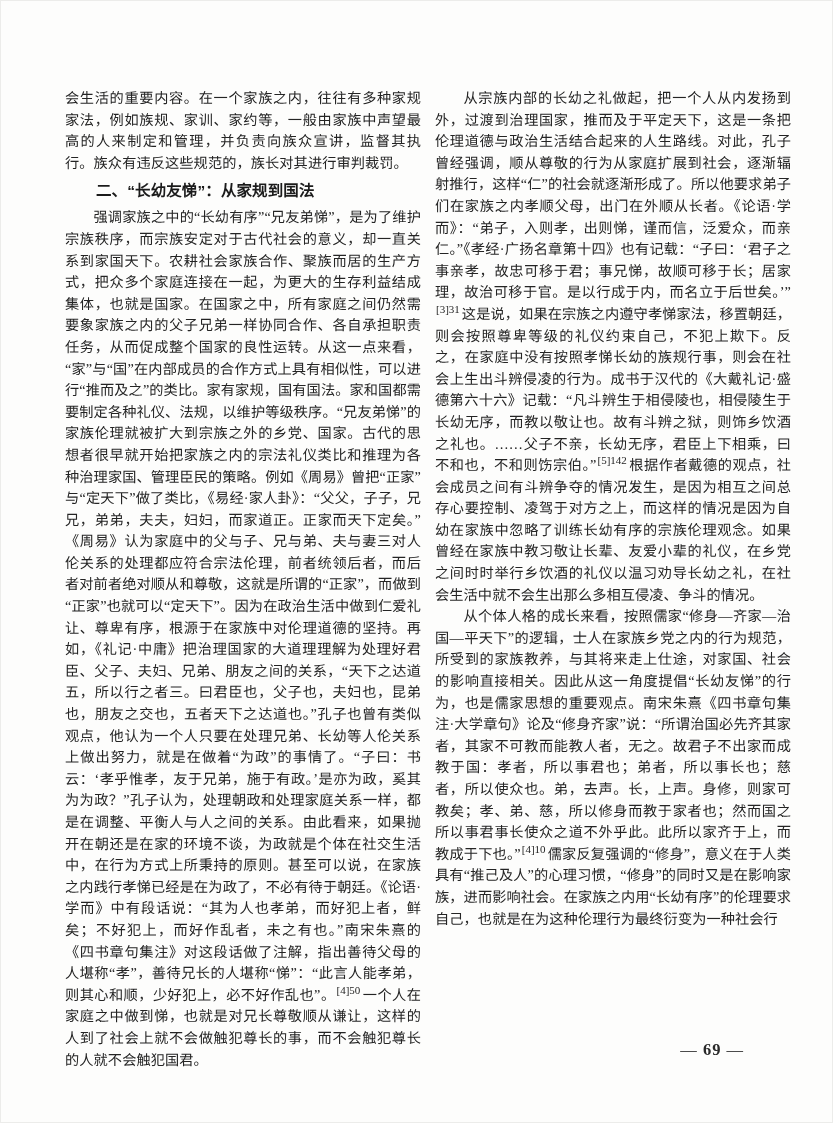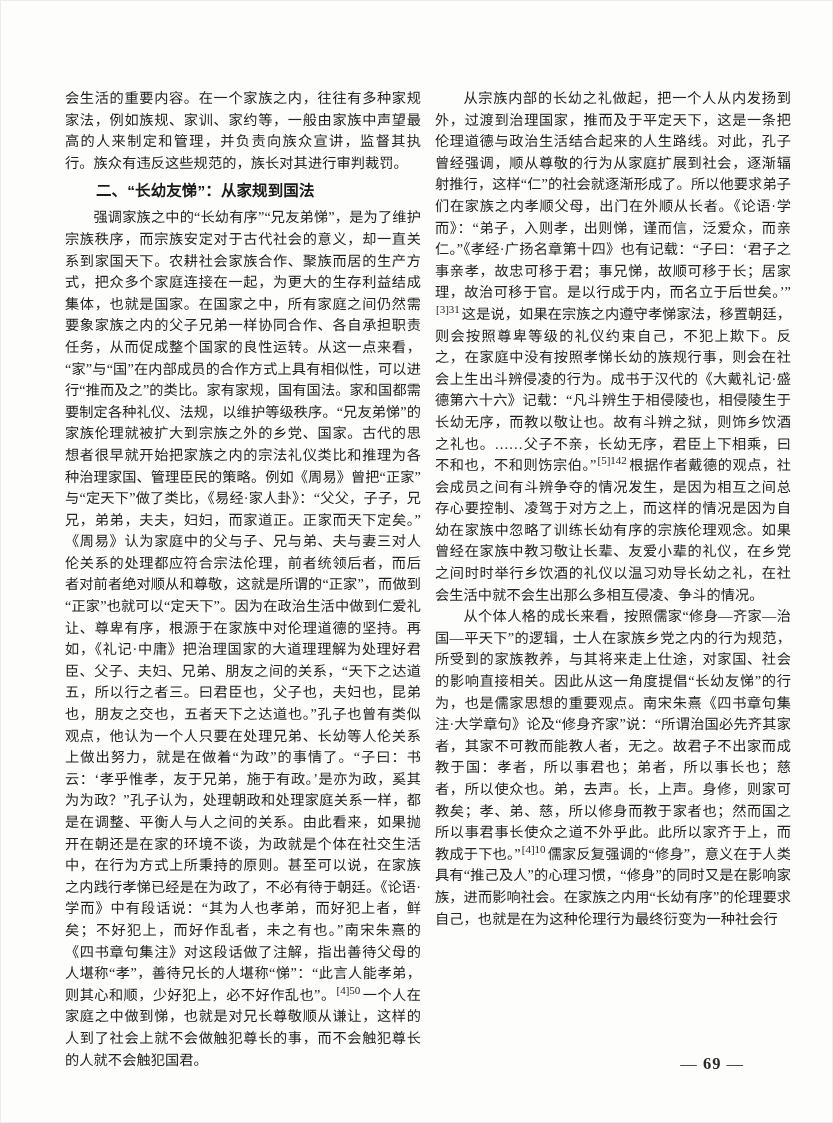--- a/index.html
+++ b/index.html
@@ -54,21 +54,21 @@
     font-size: 11px;
     line-height: 0;
     vertical-align: super;
     margin: 0 2px 0 1px;
     letter-spacing: 0;
   }
   .b { font-weight: bold; }
   .footer {
     position: absolute;
     right: 88px;
-    bottom: 48px;
+    bottom: 62px;
     font-size: 16.5px;
     color: #2a2a2a;
     letter-spacing: 1px;
     margin-top: 16px;
   }
 </style>
 </head>
 <body>
 
 <div class="page">

